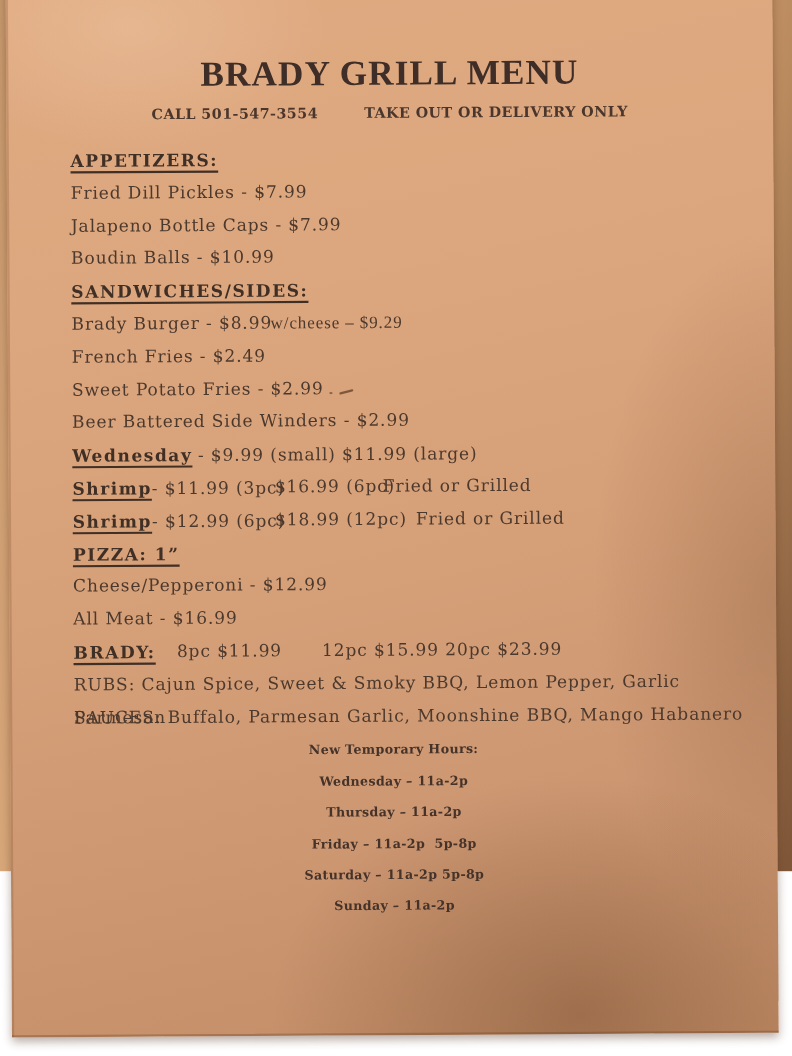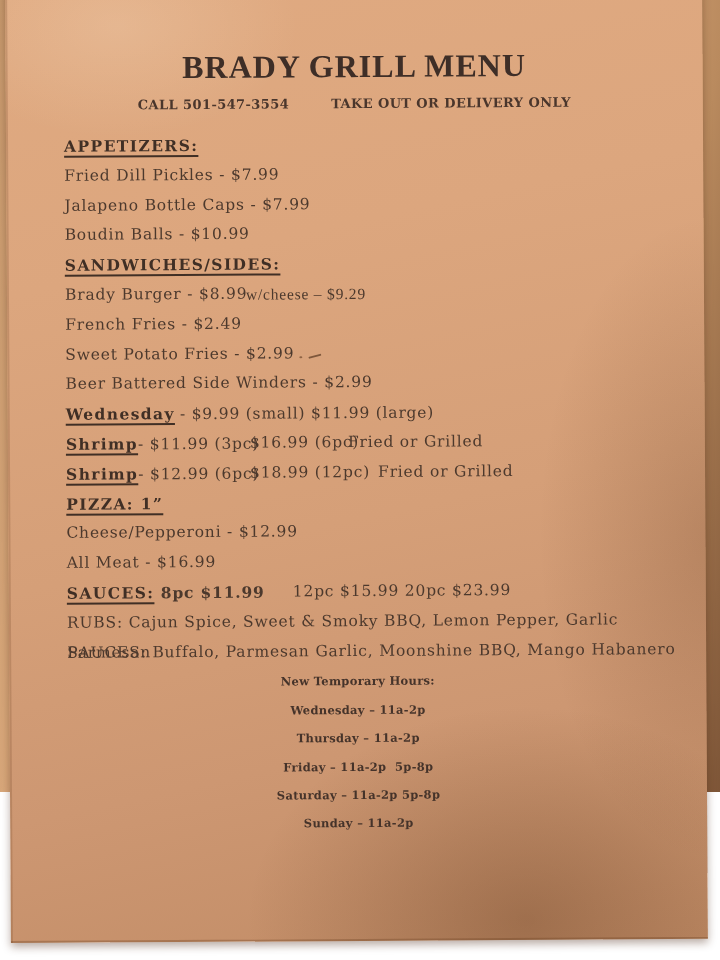--- a/index.html
+++ b/index.html
@@ -37,21 +37,21 @@
     position:relative;height:29.8px;line-height:29.8px;padding-left:58px;
     font-size:15.5px;letter-spacing:0.8px;color:#4c392d;
   }
   .hd{
     font-weight:bold;letter-spacing:1.4px;color:#402f25;
     text-decoration:underline;text-decoration-thickness:1.8px;text-underline-offset:3.5px;
   }
   .gap{margin-left:5px;}
   .abs{position:absolute;top:0;}
   .c239{left:239px;font-family:Liberation Serif, serif;} .c242{left:242px;} .c340{left:340px;} .c370{left:370px;}
-  .c152{left:152px;font-weight:bold;} .c284{left:284px;}
+  .c152{left:152px;} .c284{left:284px;}
 
   .hours{margin-top:1px;text-align:center;font-weight:bold;font-size:11.5px;letter-spacing:0.3px;color:#45332a;}
   .hrow{height:28.4px;line-height:28.4px;white-space:pre;}
 
   .smudge{position:absolute;left:292px;top:366px;width:26px;height:10px;}
   .smudge .dot{position:absolute;left:0;top:4px;width:3px;height:2px;background:#7a5236;border-radius:50%;opacity:0.8;}
   .smudge .dash{position:absolute;left:9px;top:3px;width:13px;height:2px;background:#6e4a30;border-radius:2px;transform:rotate(-14deg);opacity:0.85;}
 </style>
 </head>
 <body>
@@ -81,21 +81,21 @@
         <div class="row">Beer Battered Side Winders - $2.99</div>
 
         <div class="row"><span class="hd">Wednesday</span><span class="gap">- $9.99 (small) $11.99 (large)</span></div>
         <div class="row"><span class="hd">Shrimp</span><span>- $11.99 (3pc)</span><span class="abs c242">$16.99 (6pc)</span><span class="abs c340">Fried or Grilled</span></div>
         <div class="row"><span class="hd">Shrimp</span><span>- $12.99 (6pc)</span><span class="abs c242">$18.99 (12pc)</span><span class="abs c370">Fried or Grilled</span></div>
 
         <div class="row"><span class="hd">PIZZA: 1”</span></div>
         <div class="row">Cheese/Pepperoni - $12.99</div>
         <div class="row">All Meat - $16.99</div>
 
-        <div class="row"><span class="hd">SAUCES:</span><span class="abs c152">8pc $11.99</span><span class="abs c284">12pc $15.99 20pc $23.99</span></div>
+        <div class="row"><span class="hd">BRADY:</span><span class="abs c152">8pc $11.99</span><span class="abs c284">12pc $15.99 20pc $23.99</span></div>
         <div class="row">RUBS: Cajun Spice, Sweet &amp; Smoky BBQ, Lemon Pepper, Garlic Parmesan</div>
         <div class="row">SAUCES: Buffalo, Parmesan Garlic, Moonshine BBQ, Mango Habanero</div>
 
       </div>
 
       <div class="hours">
         <div class="hrow">New Temporary Hours:</div>
         <div class="hrow">Wednesday – 11a-2p</div>
         <div class="hrow">Thursday – 11a-2p</div>
         <div class="hrow">Friday – 11a-2p  5p-8p</div>

